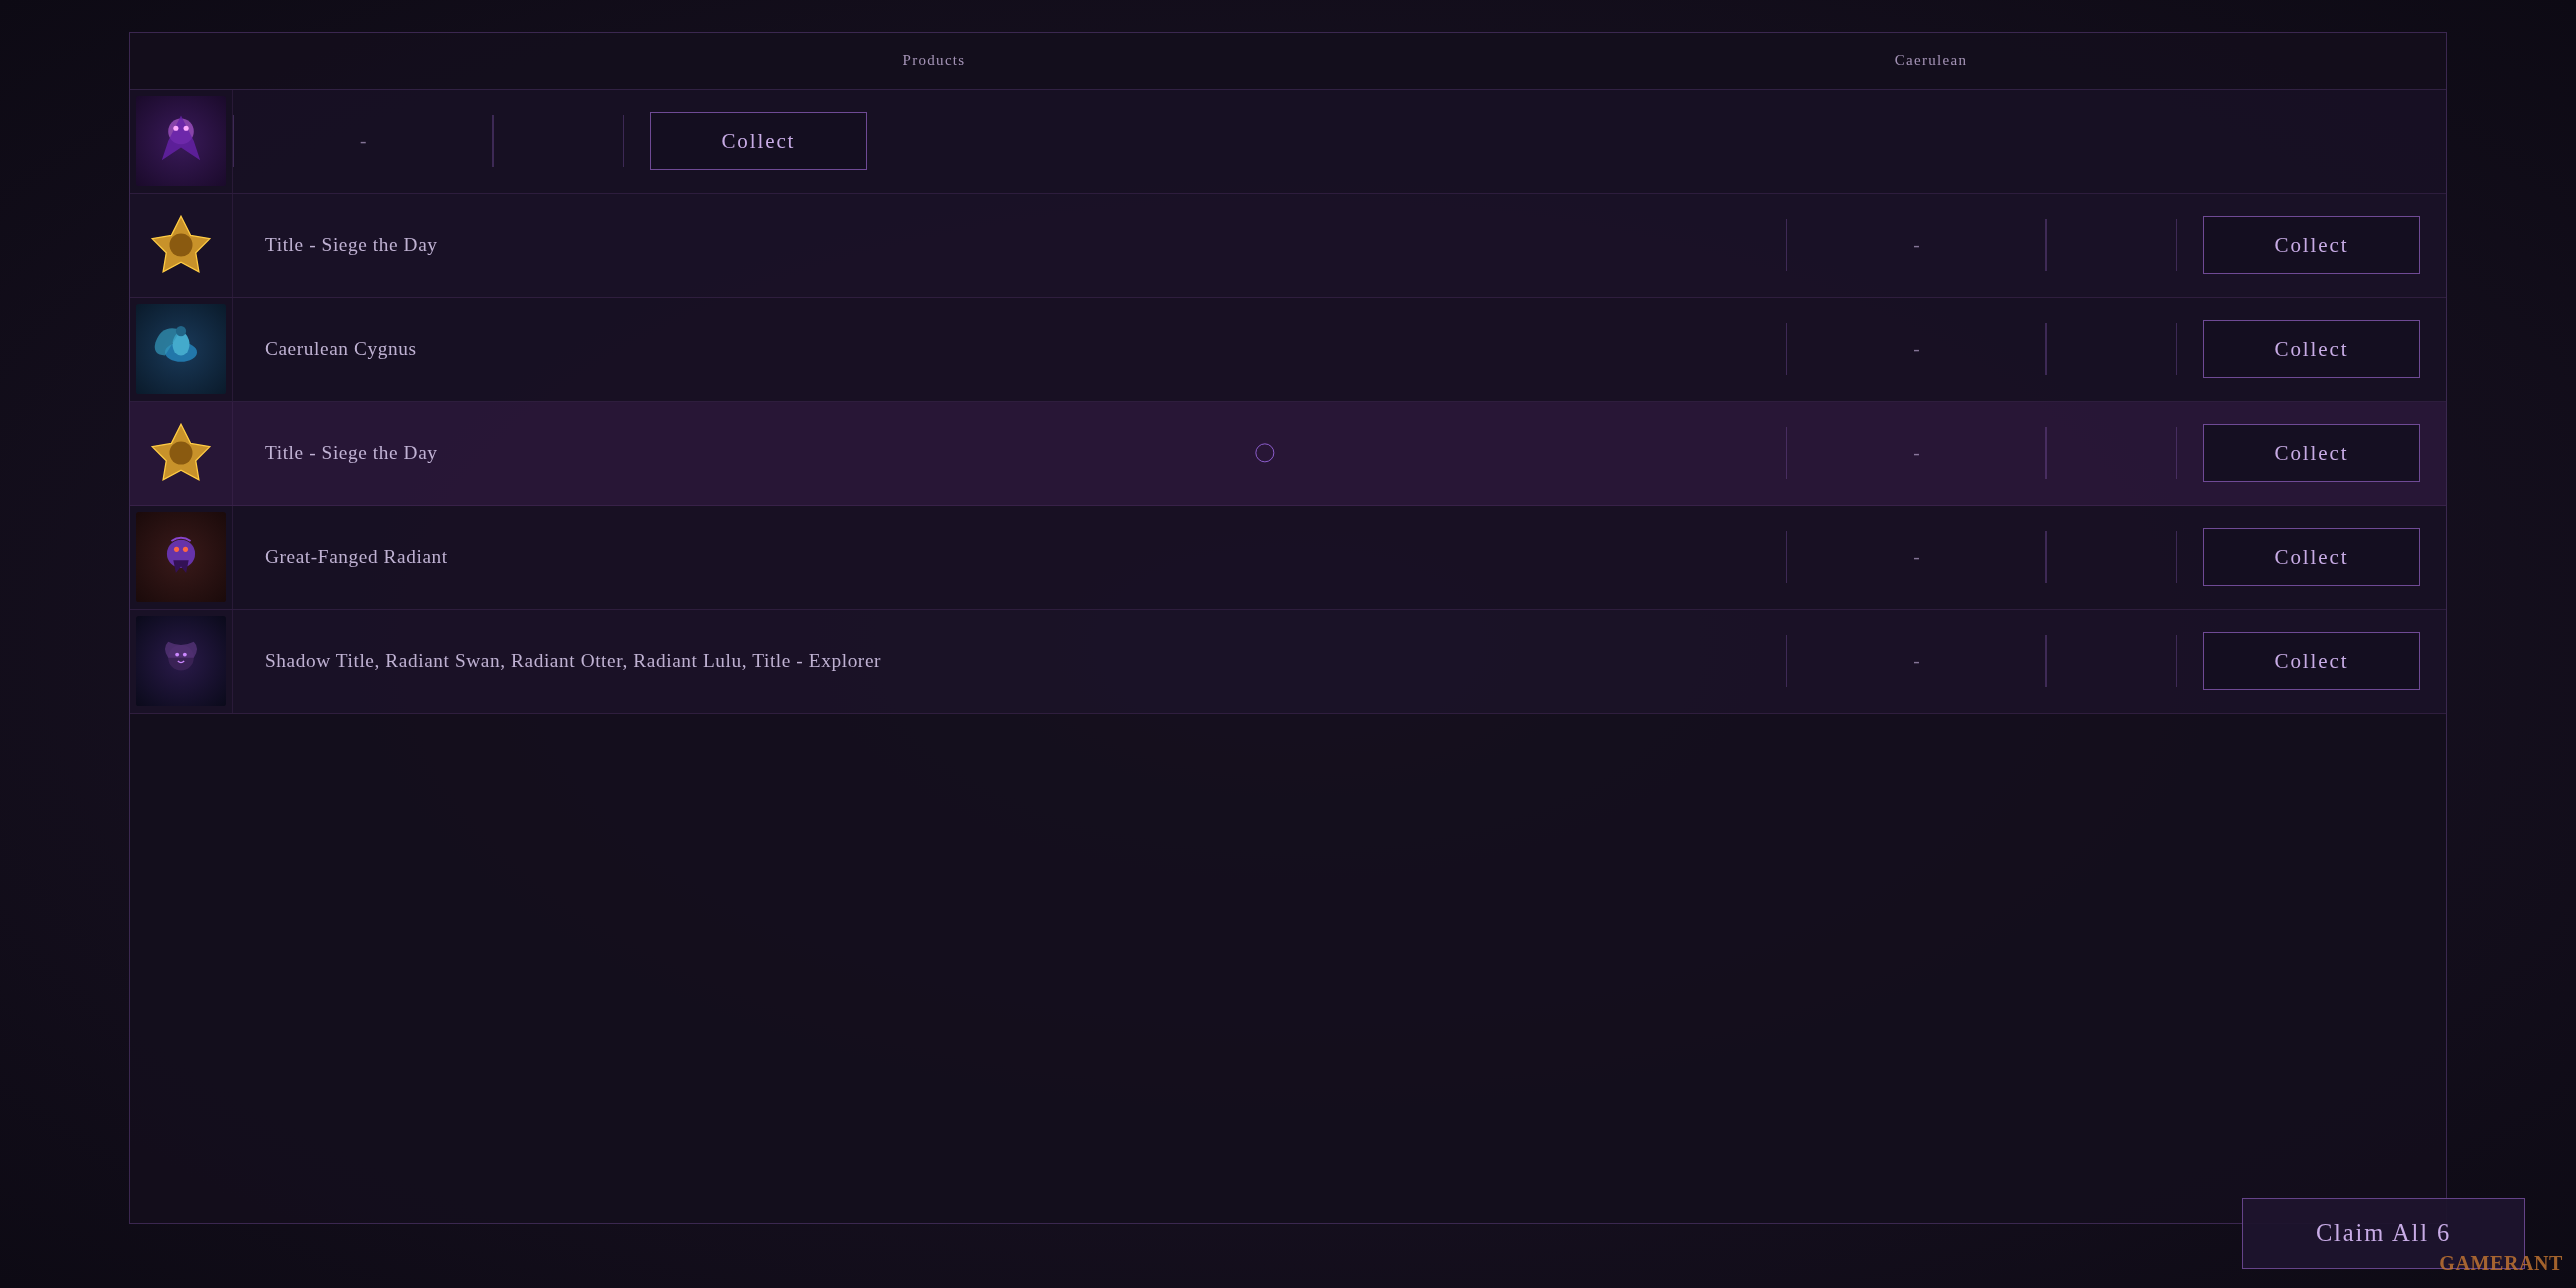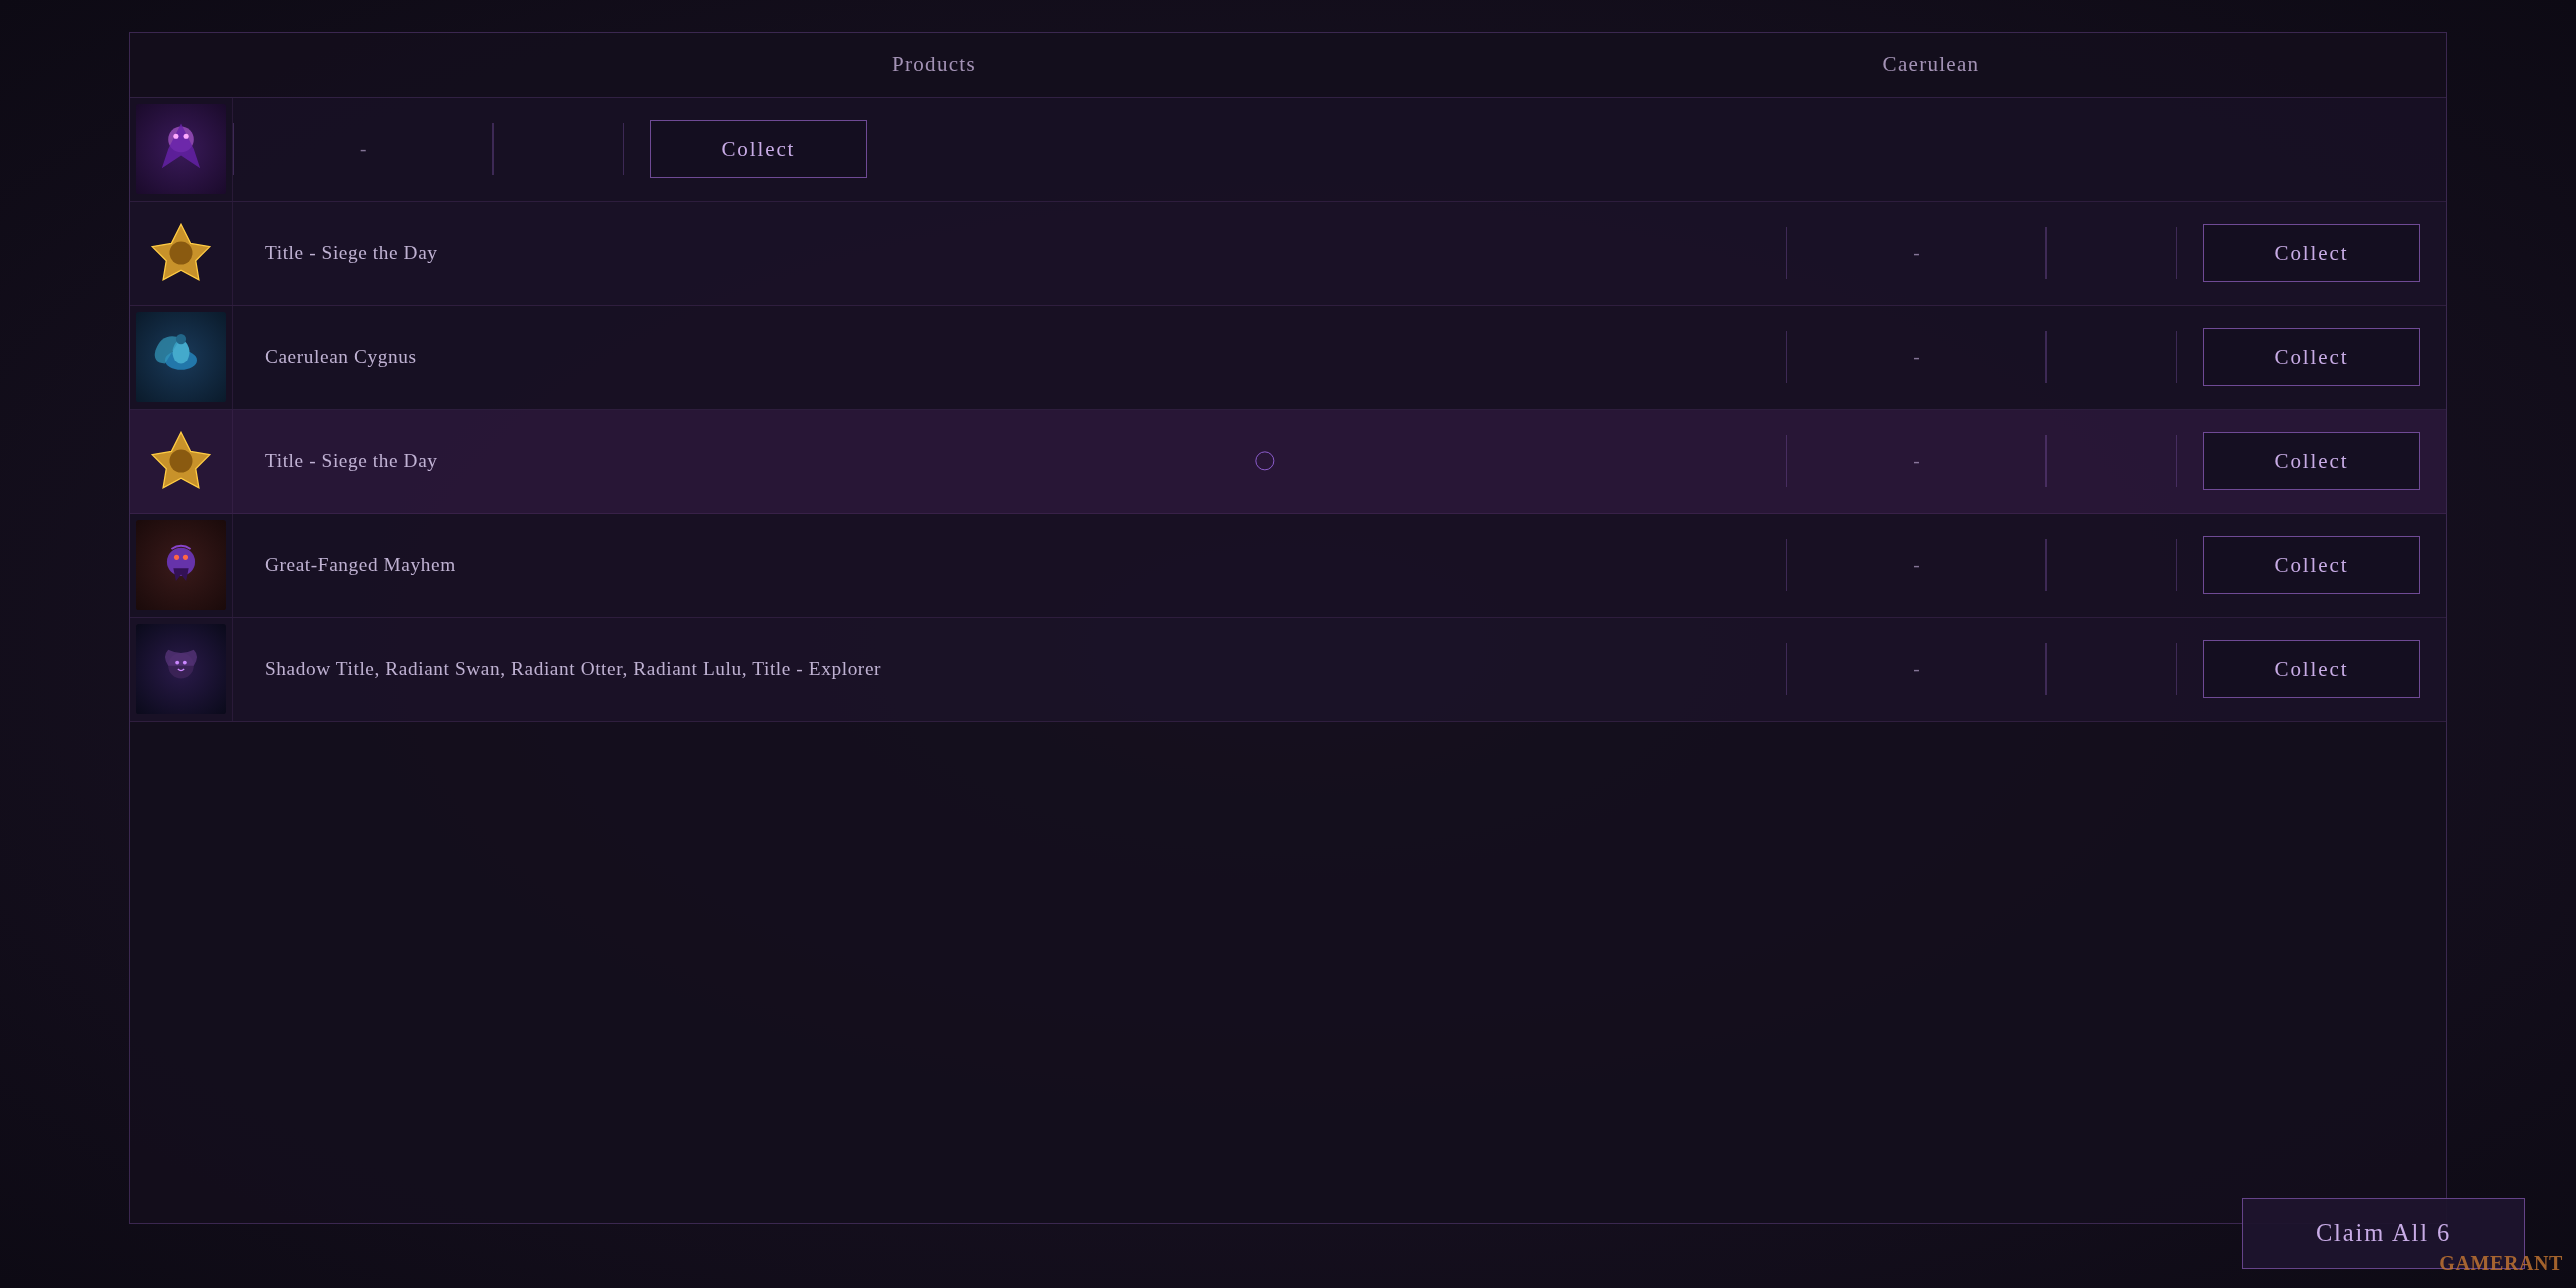--- a/index.html
+++ b/index.html
@@ -28,21 +28,21 @@
       background: rgba(20, 14, 28, 0.92);
       border: 0.6px solid rgba(120, 80, 160, 0.4);
     }
 
     .header-row {
       display: flex;
       align-items: center;
       padding: 19.3px 0;
       border-bottom: 0.6px solid rgba(120, 80, 160, 0.3);
       color: rgba(200, 180, 220, 0.8);
-      font-size: 21px;
+      font-size: 15px;
       letter-spacing: 1.3px;
     }
 
     .header-products {
       flex: 1;
       text-align: center;
     }
 
     .header-character {
       width: 386px;
@@ -298,21 +298,21 @@
         <div class="icon-art icon-great-fanged">
           <svg class="svg-icon" viewBox="0 0 100 100">
               <circle cx="50" cy="45" r="22" fill="#6633aa"></circle>
               <path d="M38,55 L42,75 L50,65 L58,75 L62,55" fill="#331155"></path>
               <circle cx="43" cy="38" r="4" fill="#ff6644"></circle>
               <circle cx="57" cy="38" r="4" fill="#ff6644"></circle>
               <path d="M35,25 Q50,15 65,25" stroke="#8844cc" stroke-width="3" fill="none"></path>
             </svg>
         </div>
       </div>
-      <div class="reward-name">Great-Fanged Mayhem</div>
+      <div class="reward-name">Great-Fanged Radiant</div>
       <div class="divider"></div>
       <div class="reward-character">-</div>
       <div class="divider2"></div>
       <div class="reward-extra"></div>
       <div class="divider3"></div>
       <button class="collect-btn">Collect</button>
     </div>
       <div class="reward-row">
       <div class="reward-icon">
         <div class="icon-art icon-shadow-lion">

